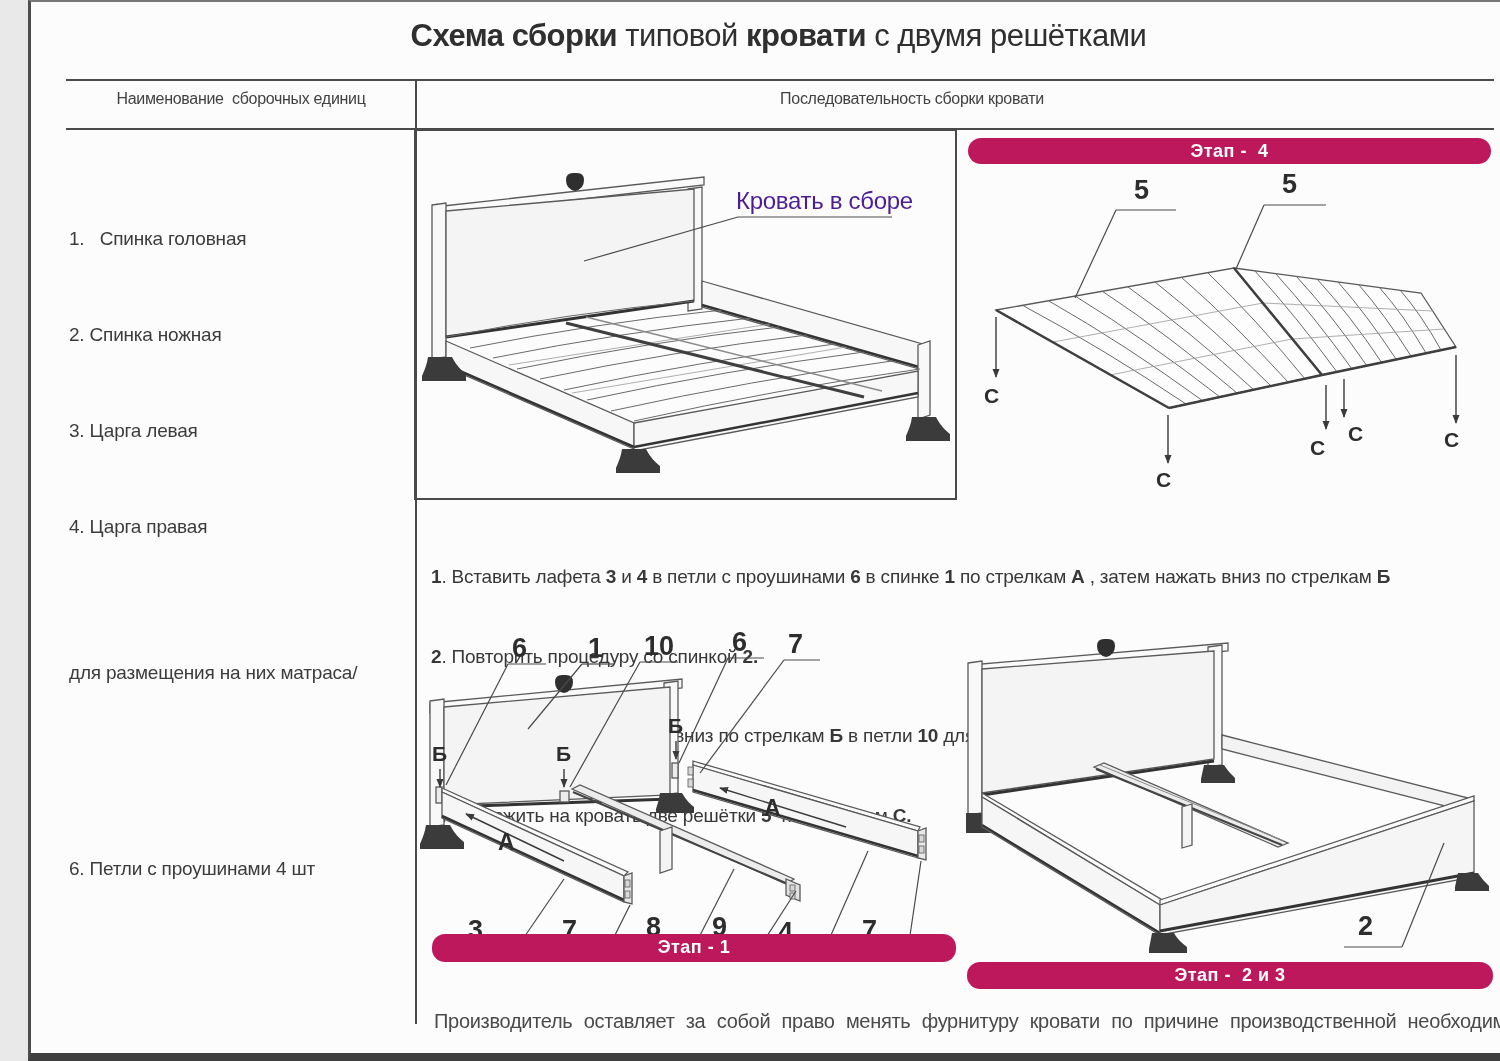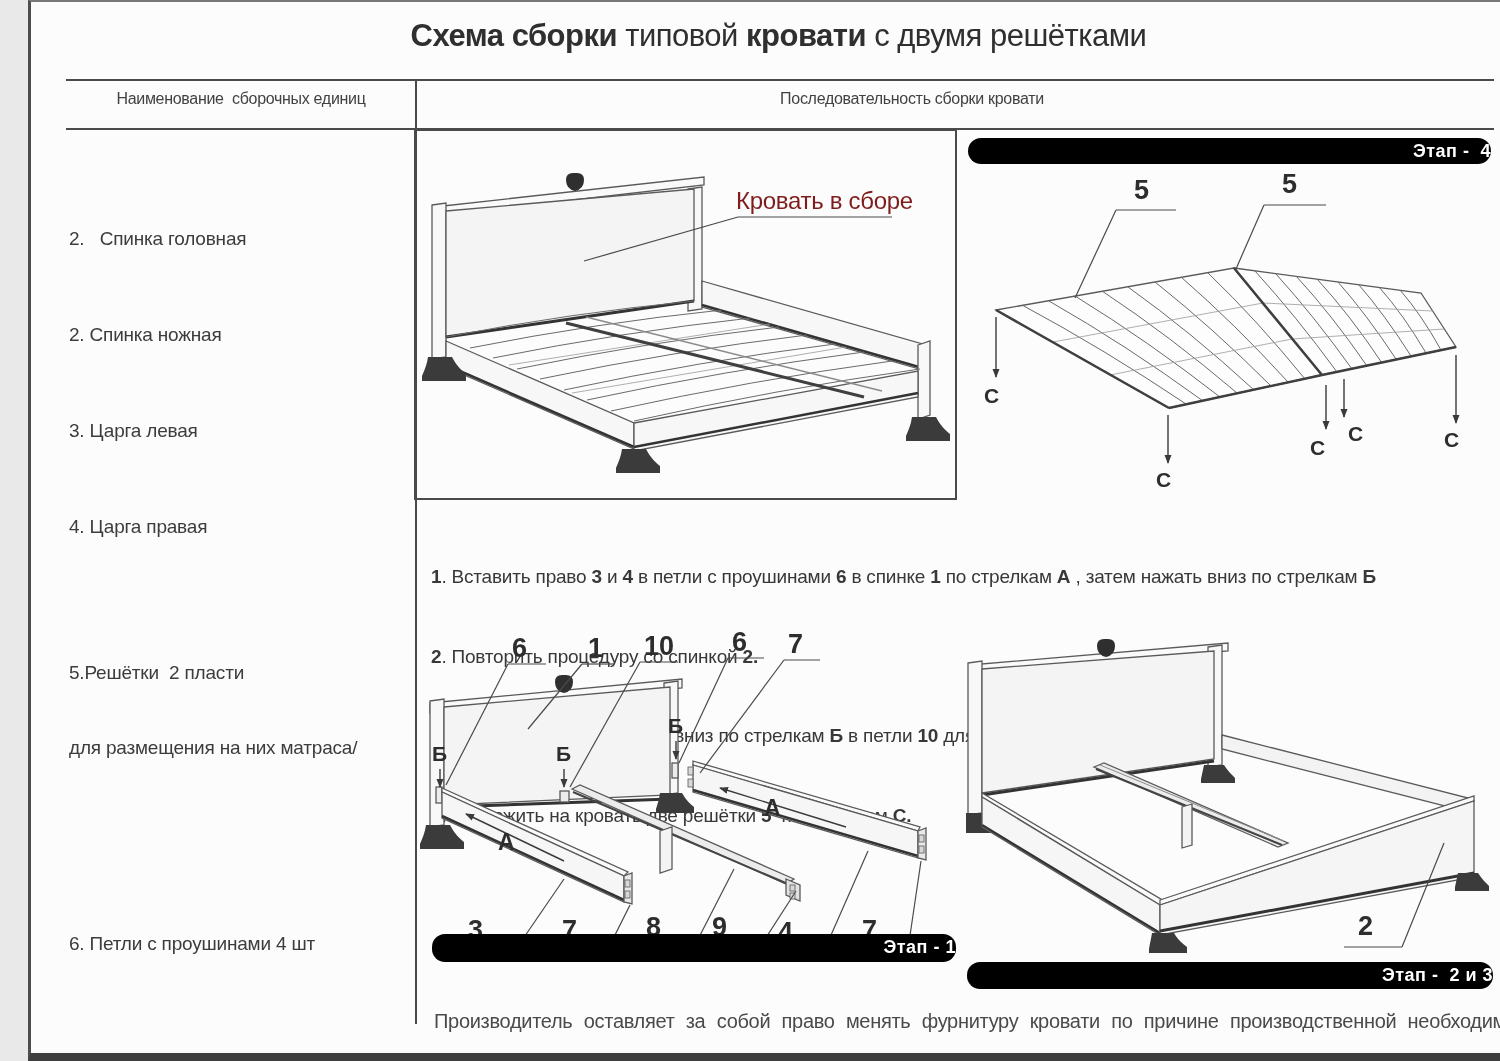--- a/index.html
+++ b/index.html
@@ -25,64 +25,63 @@
     position:absolute;left:38px;top:174px;width:345px;
     font-size:19px;line-height:25px;color:#3c3c3c;white-space:pre-wrap;
     letter-spacing:-0.2px;
   }
   .part{margin-bottom:21px;}
   .panelbox{
     position:absolute;left:383px;top:127px;width:543px;height:371px;
     border:2px solid #4a4a4a;box-sizing:border-box;
   }
   .pill{
-    position:absolute;background:#000000;border-radius:13px;
-    color:#fff;font-weight:bold;font-size:18px;text-align:right;
+    position:absolute;background:#be185d;border-radius:13px;
+    color:#fff;font-weight:bold;font-size:18px;text-align:center;
     letter-spacing:0.5px;white-space:pre-wrap;
   }
   .instr{
     position:absolute;left:400px;top:509px;width:1078px;
     font-size:19px;line-height:26.5px;color:#383838;white-space:pre-wrap;
     letter-spacing:-0.2px;
   }
   .footer{
     position:absolute;left:403px;top:1008px;width:1070px;
     font-size:20px;color:#4a4a4a;word-spacing:6px;white-space:nowrap;
     letter-spacing:-0.3px;
   }
   .wrap{position:absolute;}
   .wrap svg{position:absolute;left:0;top:0;}
   .kro{
-    position:absolute;left:320px;top:56px;font-size:24px;color:#7f1d1d;
+    position:absolute;left:320px;top:56px;font-size:24px;color:#4c1d95;
     white-space:nowrap;letter-spacing:-0.3px;
   }
   .lblnum{position:absolute;font-size:27px;font-weight:bold;color:#2d2d2d;line-height:1;}
   .lbllet{position:absolute;font-size:21px;font-weight:bold;color:#2d2d2d;line-height:1;}
 </style>
 </head>
 <body>
 
 <div class="page">
 
   <div class="title"><span class="b">Схема сборки </span><span>типовой </span><span class="b">кровати</span><span> с двумя решётками</span></div>
 
   <div class="hline" style="left:35px;top:77px;width:1428px;"></div>
   <div class="hline" style="left:35px;top:126px;width:1428px;"></div>
   <div class="vline" style="left:384px;top:77px;height:945px;"></div>
 
   <div class="hdr" style="left:35px;width:350px;">Наименование  сборочных единиц</div>
   <div class="hdr" style="left:386px;width:990px;">Последовательность сборки кровати</div>
 
   <div class="parts">
-    <div class="part"><div>2.   Спинка головная</div></div>
+    <div class="part"><div>1.   Спинка головная</div></div>
     <div class="part"><div>2. Спинка ножная</div></div>
     <div class="part"><div>3. Царга левая</div></div>
     <div class="part"><div>4. Царга правая</div></div>
     <div class="part">
-      <div>5.Решётки  2 пласти</div>
       <div>для размещения на них матраса/</div>
     </div>
     <div class="part">
       <div>6. Петли с проушинами 4 шт</div>
       
     </div>
     
     
     
     
@@ -193,21 +192,21 @@
     <div class="lblnum" style="left:168px;top:12px;">5</div>
     <div class="lblnum" style="left:316px;top:6px;">5</div>
     <div class="lbllet" style="left:18px;top:220px;">С</div>
     <div class="lbllet" style="left:190px;top:304px;">С</div>
     <div class="lbllet" style="left:344px;top:272px;">С</div>
     <div class="lbllet" style="left:382px;top:258px;">С</div>
     <div class="lbllet" style="left:478px;top:264px;">С</div>
   </div>
 
   <div class="instr">
-    <div><span class="b">1</span><span>. Вставить право </span><span class="b">3</span><span> и </span><span class="b">4</span><span> в петли с проушинами </span><span class="b">6</span><span> в спинке </span><span class="b">1</span><span> по стрелкам </span><span class="b">А</span><span> , затем нажать вниз по стрелкам </span><span class="b">Б</span></div>
+    <div><span class="b">1</span><span>. Вставить лафета </span><span class="b">3</span><span> и </span><span class="b">4</span><span> в петли с проушинами </span><span class="b">6</span><span> в спинке </span><span class="b">1</span><span> по стрелкам </span><span class="b">А</span><span> , затем нажать вниз по стрелкам </span><span class="b">Б</span></div>
     <div><span class="b">2</span><span>. Повторить процедуру со спинкой </span><span class="b">2.</span></div>
     <div><span class="b">3.</span><span> Вставить лафет </span><span class="b">8</span><span> сверху вниз по стрелкам </span><span class="b">Б</span><span> в петли </span><span class="b">10</span><span> для лафета на спинках </span><span class="b">1</span><span> и </span><span class="b">2.</span></div>
     <div><span class="b">4.</span><span> Разложить на кровать две решётки </span><span class="b">5</span><span>  по стрелкам </span><span class="b">С.</span></div>
   </div>
 
   <div class="wrap" style="left:385px;top:615px;width:545px;height:345px;">
     <svg width="545" height="345" viewBox="0 0 545 345">
       <g stroke="#5a5a5a" fill="none" stroke-width="1.3">
         <polygon points="14,86 266,62 266,71 14,96" fill="#fafafa"></polygon>
         <path d="M150 58 q7 0 7 7 q0 9 -9 11 q-9 -2 -9 -11 q0 -7 7 -7 z" fill="#2f2f2f" stroke="none"></path>

